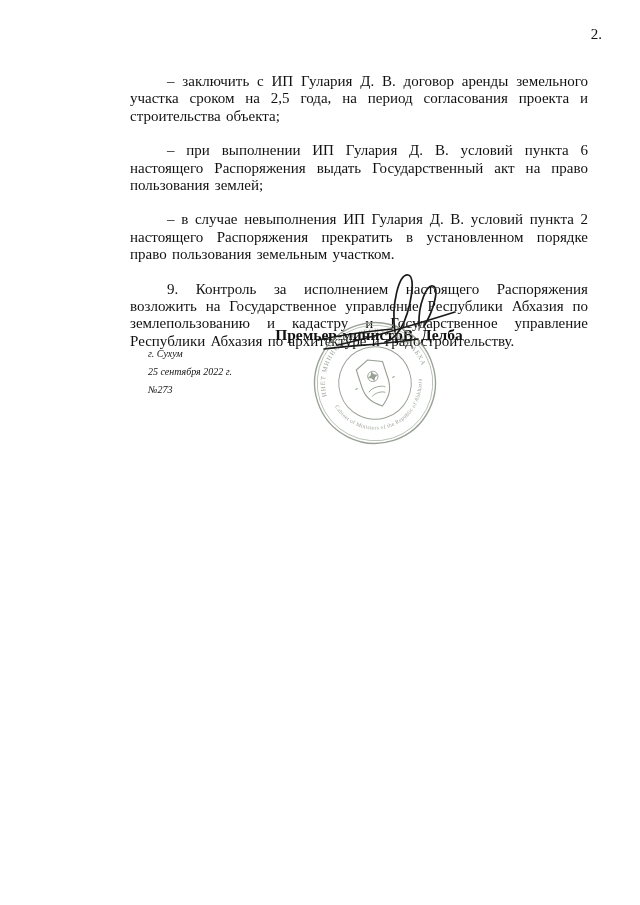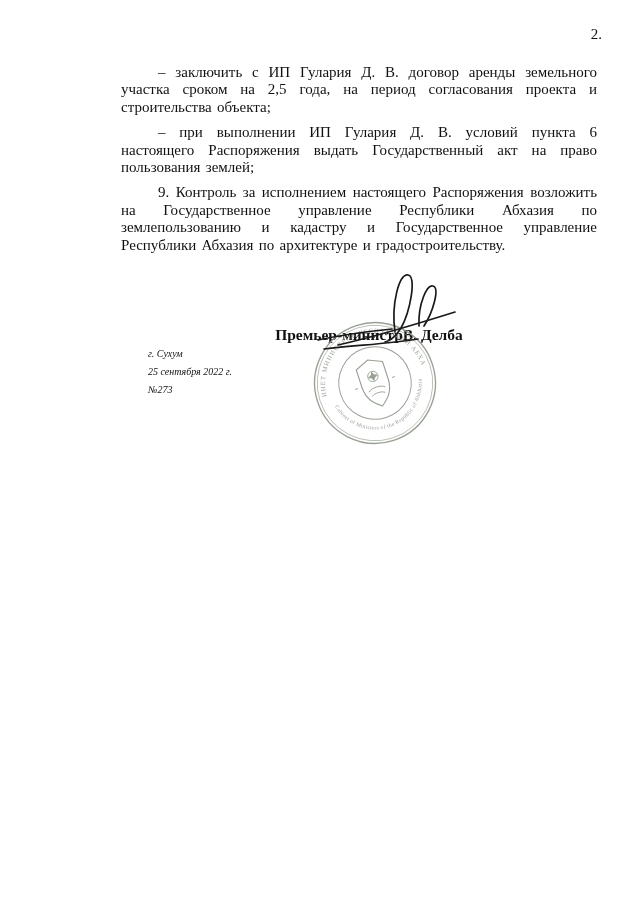--- a/index.html
+++ b/index.html
@@ -22,21 +22,21 @@
   .content {
     position: absolute;
     left: 113px;
     top: 56px;
     width: 492px;
     font-size: 15px;
     line-height: 17.4px;
     text-align: justify;
   }
   .content p {
-    margin: 8px;
+    margin: 17px;
     text-indent: 37px;
     word-spacing: 1.5px;
   }
   .sig-row {
     position: absolute;
     left: 150px;
     top: 326px;
     width: 438px;
     display: flex;
     justify-content: center;
@@ -73,20 +73,21 @@
 </head>
 <body>
 
 <div class="page">
 
   <div class="page-number">2.</div>
 
   <div class="content">
     <p>– заключить с ИП Гулария Д. В. договор аренды земельного участка сроком на 2,5 года, на период согласования проекта и строительства объекта;</p>
     <p>– при выполнении ИП Гулария Д. В. условий пункта 6 настоящего Распоряжения выдать Государственный акт на право пользования землей;</p>
+    <p>– в случае невыполнения ИП Гулария Д. В. условий пункта 2 настоящего Распоряжения прекратить в установленном порядке право пользования земельным участком.</p>
     <p>9. Контроль за исполнением настоящего Распоряжения возложить на Государственное управление Республики Абхазия по землепользованию и кадастру и Государственное управление Республики Абхазия по архитектуре и градостроительству.</p>
   </div>
 
   <div class="sig-row">
     <span>Премьер-министр</span>
     <span>В. Делба</span>
   </div>
 
   <div class="footer">
     <p>г. Сухум</p>

